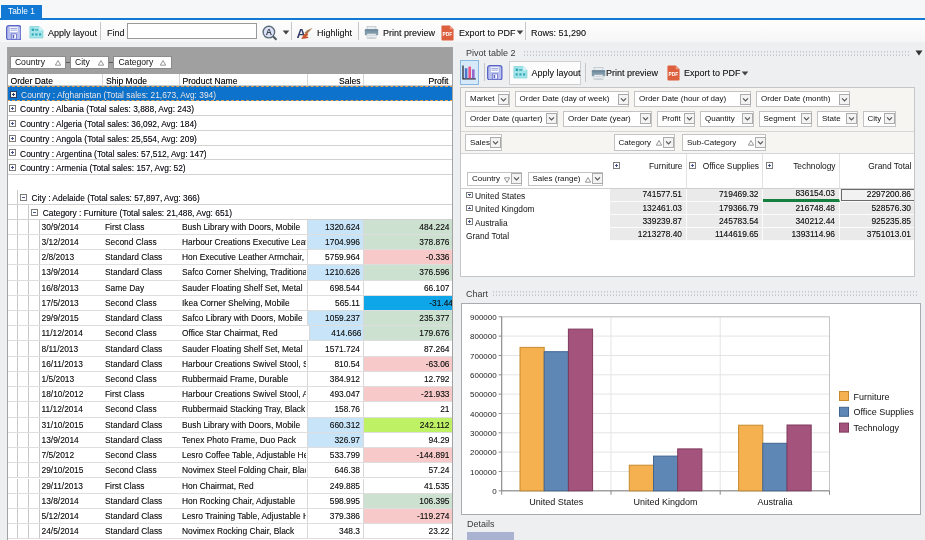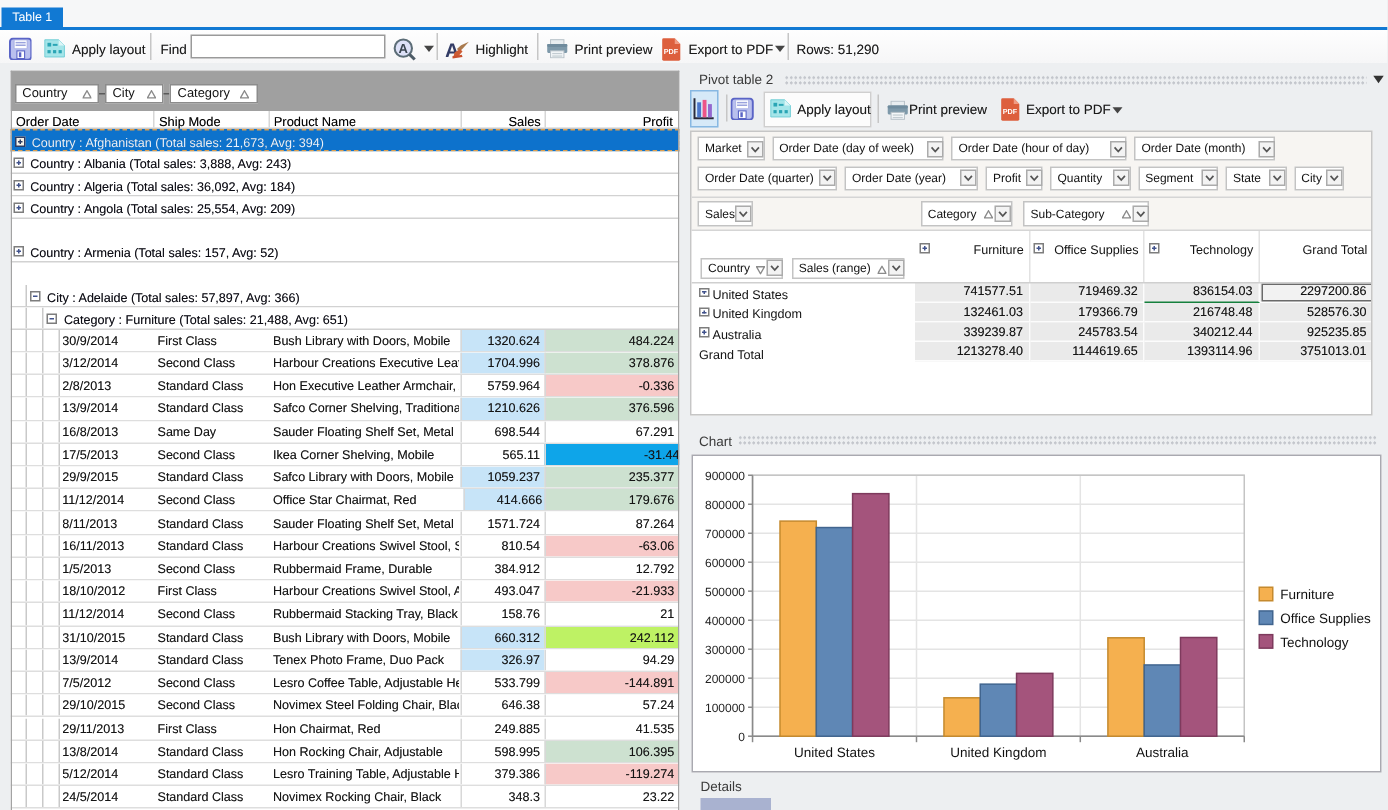--- a/index.html
+++ b/index.html
@@ -151,20 +151,27 @@
       </div>
       <span class="gtxt" style="left:13.60px">Country : Algeria (Total sales: 36,092, Avg: 184)</span>
     </div>
     <div class="row grow" style="top:84.30px;height:14.80px;">
       <div style="position:absolute;left:2.1px;top:3.8px;width:7.0px;height:7.0px;background:#ffffff;border:1px solid #7d7d7d;box-sizing:border-box;">
         <div style="position:absolute;left:1px;right:1px;top:2.0px;height:1px;background:#41528c"></div>
         <div style="position:absolute;top:1px;bottom:1px;left:2.0px;width:1px;background:#41528c"></div>
       </div>
       <span class="gtxt" style="left:13.60px">Country : Angola (Total sales: 25,554, Avg: 209)</span>
     </div>
+    <div class="row grow" style="top:99.10px;height:14.80px;">
+      <div style="position:absolute;left:2.1px;top:3.8px;width:7.0px;height:7.0px;background:#ffffff;border:1px solid #7d7d7d;box-sizing:border-box;">
+        <div style="position:absolute;left:1px;right:1px;top:2.0px;height:1px;background:#41528c"></div>
+        <div style="position:absolute;top:1px;bottom:1px;left:2.0px;width:1px;background:#41528c"></div>
+      </div>
+      <span class="gtxt" style="left:13.60px">Country : Argentina (Total sales: 57,512, Avg: 147)</span>
+    </div>
     <div class="row grow" style="top:113.90px;height:14.80px;">
       <div style="position:absolute;left:2.1px;top:3.8px;width:7.0px;height:7.0px;background:#ffffff;border:1px solid #7d7d7d;box-sizing:border-box;">
         <div style="position:absolute;left:1px;right:1px;top:2.0px;height:1px;background:#41528c"></div>
         <div style="position:absolute;top:1px;bottom:1px;left:2.0px;width:1px;background:#41528c"></div>
       </div>
       <span class="gtxt" style="left:13.60px">Country : Armenia (Total sales: 157, Avg: 52)</span>
     </div>
     <div class="row grow" style="top:143.50px;height:14.80px;">
       <i class="vg" style="left:10.40px"></i>
       <div style="position:absolute;left:13.4px;top:3.8px;width:7.0px;height:7.0px;background:#ffffff;border:1px solid #7d7d7d;box-sizing:border-box;">
@@ -240,21 +247,21 @@
       <i class="vg" style="left:10.40px"></i>
       <i class="vg" style="left:21.80px"></i>
       <i class="vg" style="left:32.50px"></i>
       <span class="dc" style="left:35.0px;width:59.0px">16/8/2013</span>
       <span class="dc" style="left:98.5px;width:73.0px">Same Day</span>
       <span class="dc" style="left:175.5px;width:124.0px">Sauder Floating Shelf Set, Metal</span>
       <span class="dcell" style="left:300.5px;width:56.0px;background:#ffffff">
         <span class="num">698.544</span>
       </span>
       <span class="dcell" style="left:356.5px;width:89.5px;background:#ffffff">
-        <span class="num">67.291</span>
+        <span class="num">66.107</span>
       </span>
     </div>
     <div class="row drow" style="top:249.25px;height:15.23px;">
       <i class="vg" style="left:10.40px"></i>
       <i class="vg" style="left:21.80px"></i>
       <i class="vg" style="left:32.50px"></i>
       <span class="dc" style="left:35.0px;width:59.0px">17/5/2013</span>
       <span class="dc" style="left:98.5px;width:73.0px">Second Class</span>
       <span class="dc" style="left:175.5px;width:124.0px">Ikea Corner Shelving, Mobile</span>
       <span class="dcell" style="left:300.5px;width:56.0px;background:#ffffff">
@@ -686,21 +693,21 @@
         <div style="position:absolute;left:1px;right:1px;top:1.8px;height:1px;background:#41528c"></div>
         <div style="position:absolute;top:1px;bottom:1px;left:1.8px;width:1px;background:#41528c"></div>
       </div>
       <span style="position:absolute;left:14px;top:37.4px;font-size:8.4px;color:#111;">United States</span>
       <div style="position:absolute;left:149.0px;top:34.8px;width:76.5px;height:13.3px;background:#eaeaea;border-right:1px solid #fcfcfc;border-bottom:1px solid #fcfcfc;box-sizing:border-box;">
         <span class="num" style="font-size:8.4px;right:3.5px;">741577.51</span>
       </div>
       <div style="position:absolute;left:225.5px;top:34.8px;width:76.5px;height:13.3px;background:#eaeaea;border-right:1px solid #fcfcfc;border-bottom:1px solid #fcfcfc;box-sizing:border-box;">
         <span class="num" style="font-size:8.4px;right:3.5px;">719469.32</span>
       </div>
-      <div style="position:absolute;left:302.0px;top:34.8px;width:76.5px;height:13.3px;background:#eaeaea;border-right:1px solid #fcfcfc;border-bottom:1px solid #15803d;box-sizing:border-box;">
+      <div style="position:absolute;left:302.0px;top:34.8px;width:76.5px;height:13.3px;background:#eaeaea;border-right:1px solid #fcfcfc;border-bottom:3px solid #15803d;box-sizing:border-box;">
         <span class="num" style="font-size:8.4px;right:3.5px;">836154.03</span>
       </div>
       <div style="position:absolute;left:378.5px;top:34.8px;width:76.0px;height:13.3px;background:#f2f2f2;border-right:1px solid #fcfcfc;border-bottom:1px solid #fcfcfc;box-sizing:border-box;outline:1px solid #6a6a6a;outline-offset:-2px;">
         <span class="num" style="font-size:8.4px;right:3.5px;">2297200.86</span>
       </div>
       <div style="position:absolute;left:5.0px;top:51.3px;width:6.5px;height:6.5px;background:#ffffff;border:1px solid #7d7d7d;box-sizing:border-box;">
         <div style="position:absolute;left:1px;right:1px;top:1.8px;height:1px;background:#41528c"></div>
         <div style="position:absolute;top:1px;bottom:1px;left:1.8px;width:1px;background:#41528c"></div>
       </div>
       <span style="position:absolute;left:14px;top:50.7px;font-size:8.4px;color:#111;">United Kingdom</span>

